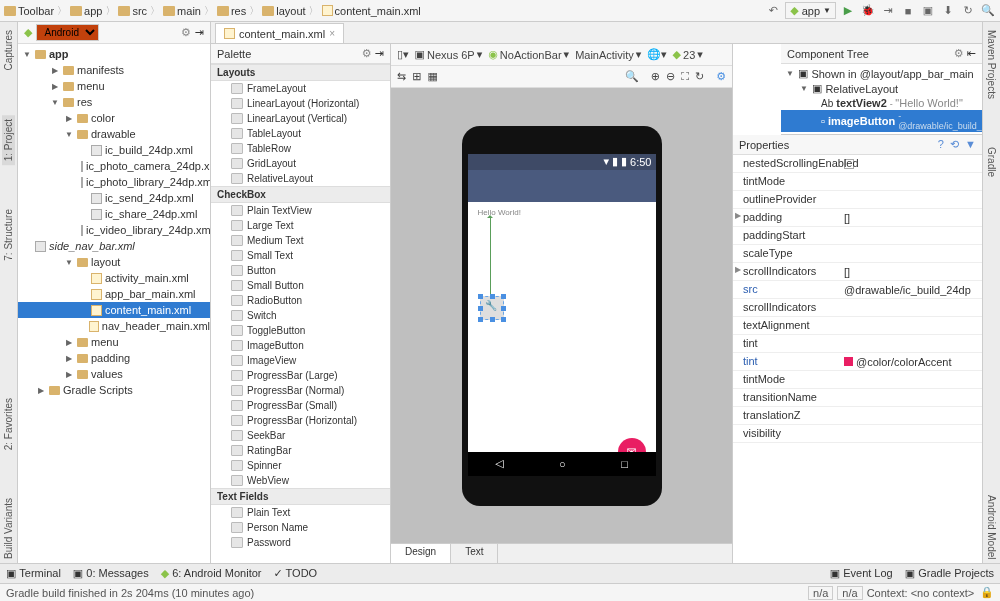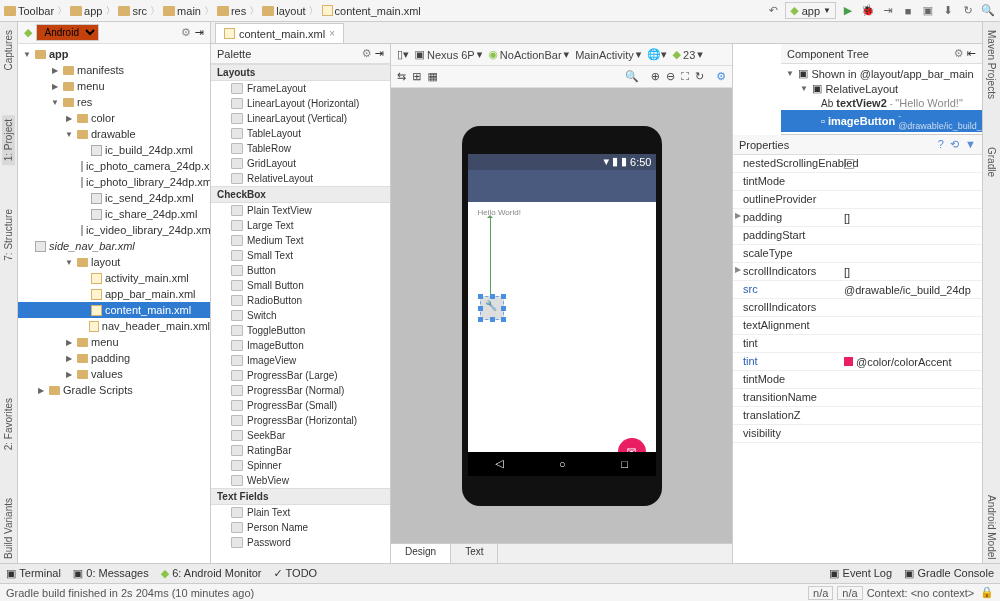--- a/index.html
+++ b/index.html
@@ -494,21 +494,21 @@
   </div>
 </div>
 
 <div class="bottom-bar">
   <span>▣ <span>Terminal</span></span>
   <span>▣ <span>0: Messages</span></span>
   <span><span style="color:#8bc34a">◆</span> <span>6: Android Monitor</span></span>
   <span>✓ <span>TODO</span></span>
   <span class="spacer"></span>
   <span>▣ <span>Event Log</span></span>
-  <span>▣ <span>Gradle Console</span></span>
+  <span>▣ <span>Gradle Projects</span></span>
 </div>
 
 <div class="status-bar">
   <span>Gradle build finished in 2s 204ms (10 minutes ago)</span>
   <span class="spacer"></span>
   <span style="border:1px solid #ccc;padding:0 4px;margin-right:4px">n/a</span>
   <span style="border:1px solid #ccc;padding:0 4px;margin-right:4px">n/a</span>
   <span>Context: &lt;no context&gt;</span>
   <span style="margin-left:6px">🔒</span>
 </div>

